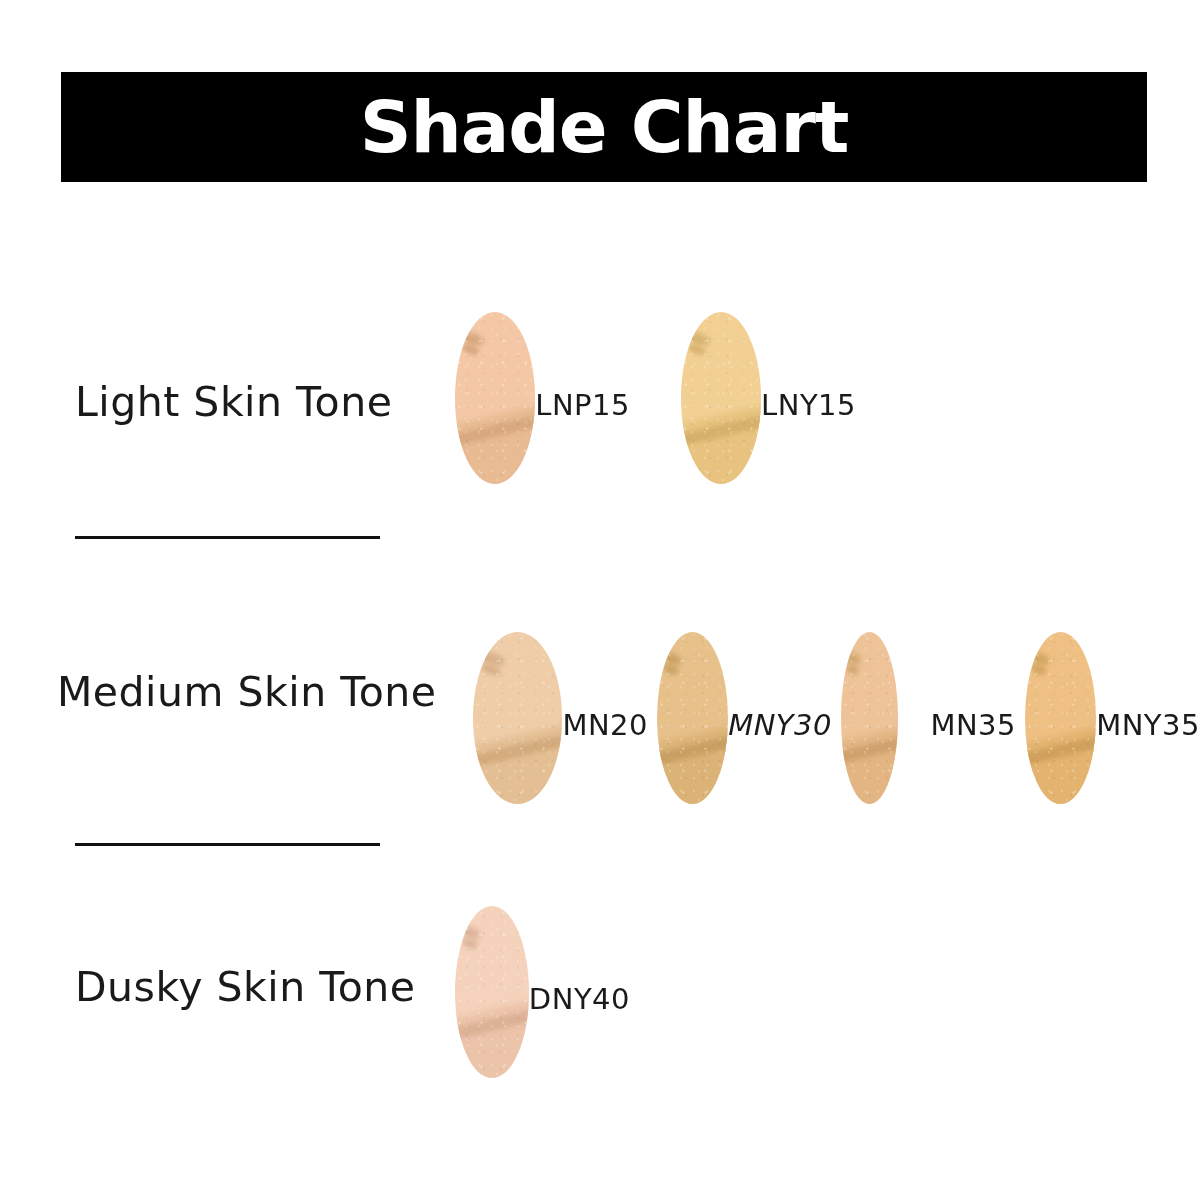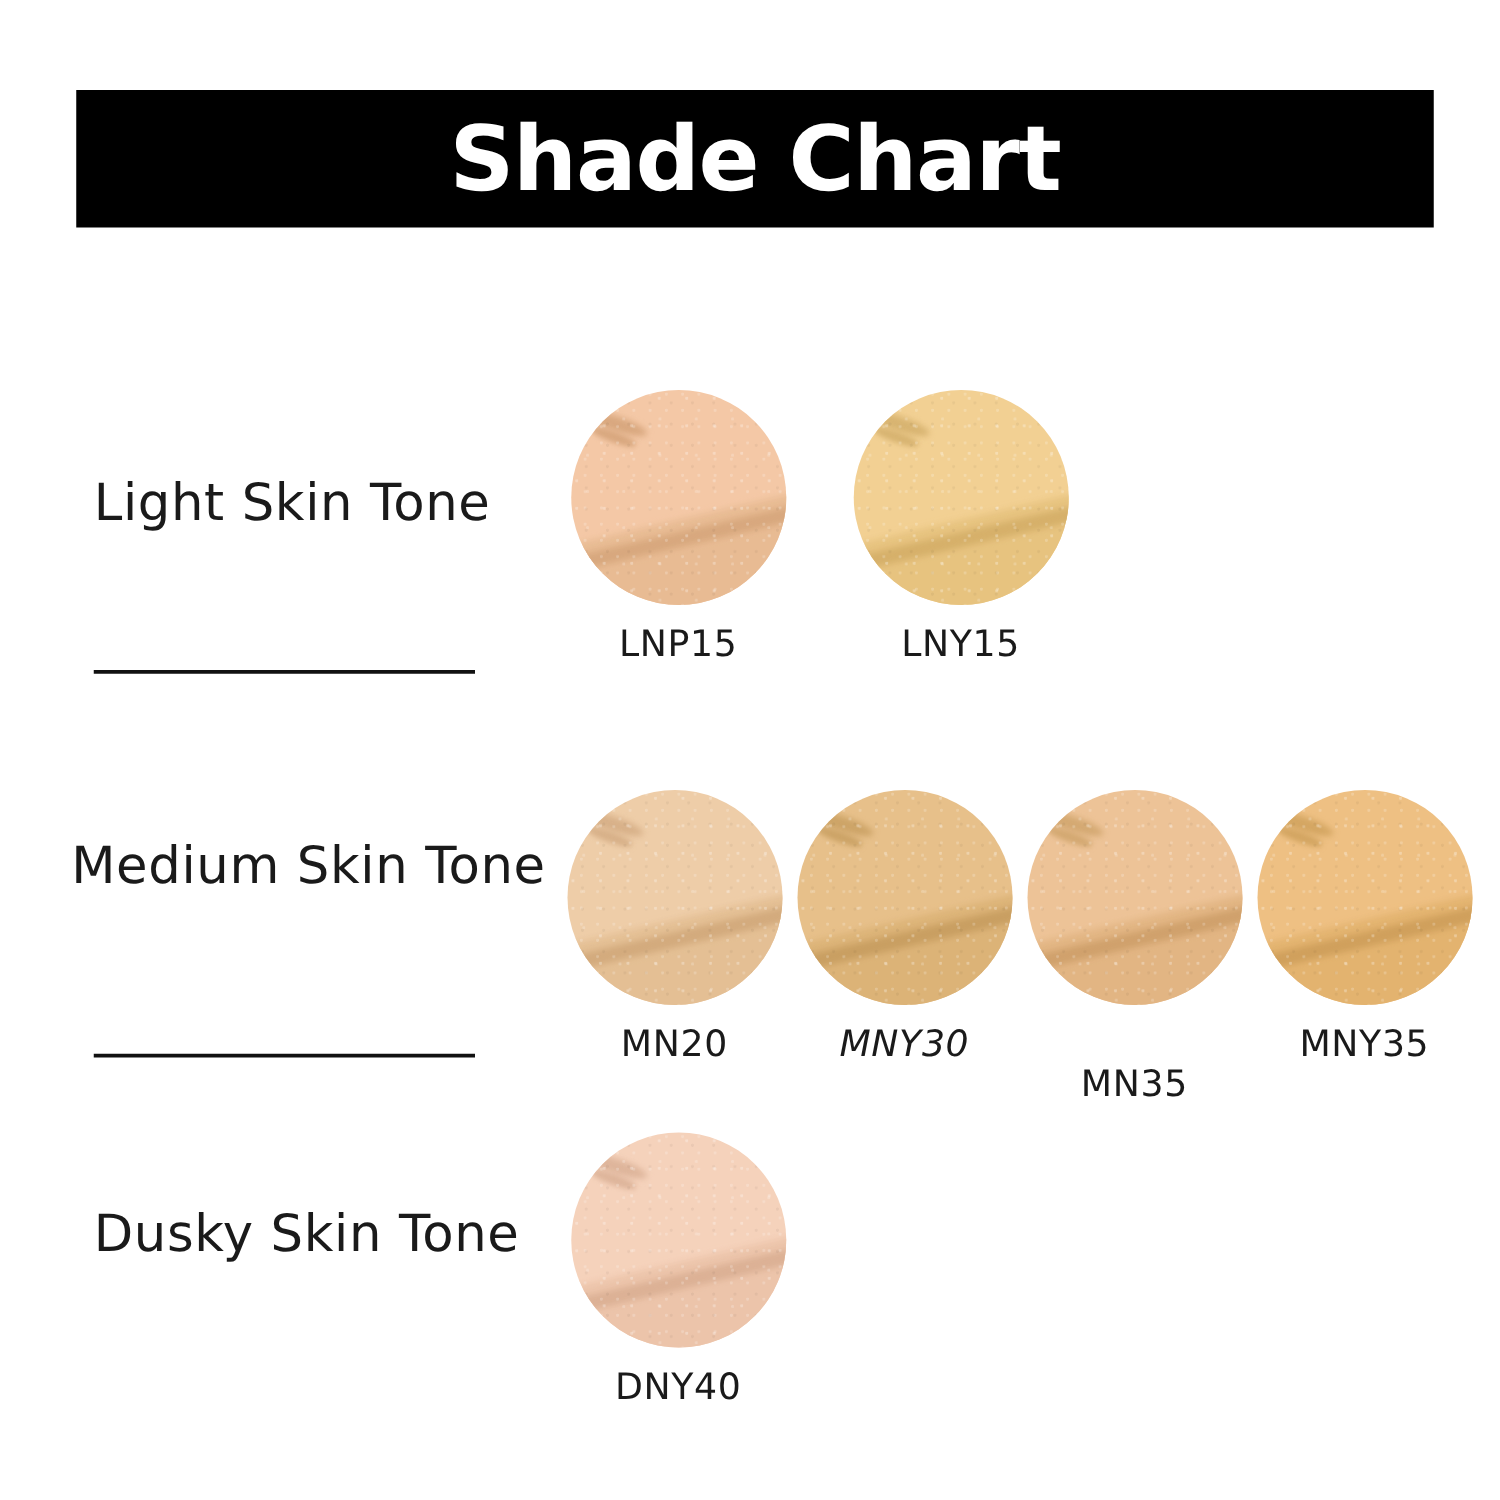--- a/index.html
+++ b/index.html
@@ -52,21 +52,21 @@
     white-space: nowrap;
   }
   .swatches {
     position: absolute;
     display: flex;
     align-items: flex-start;
   }
   .swatch-cell {
     width: 175px;
     display: flex;
-    flex-direction: column;
+    flex-direction: row;
     align-items: center;
     text-align: right;
   }
   .swatch-circle {
     width: 172px;
     height: 172px;
     border-radius: 50%;
     position: relative;
     overflow: hidden;
   }
@@ -170,21 +170,21 @@
       <div class="swatch-code">LNY15</div>
     </div>
   </div>
 </div>
 
 <div class="divider" style="top:536px;"></div>
 
 <div class="row" style="top:0;">
   <div class="row-label" style="top:668px; left:57px;">Medium Skin Tone</div>
 
-  <div class="swatches" style="left:452px; top:632px;">
+  <div class="swatches" style="left:473px; top:632px;">
     <div class="swatch-cell">
       <div class="swatch-circle" style="background:#eecda8;">
         <div class="tex-band band-lower" style="background:#e4bf94;"></div>
         <div class="tex-band band-edge" style="background:#d3ab7d;"></div>
         <div class="streak" style="background:#d8b189;"></div>
         <div class="streak2" style="background:#d8b189;"></div>
         <div class="grain"></div>
       </div>
       <div class="swatch-code">MN20</div>
     </div>

